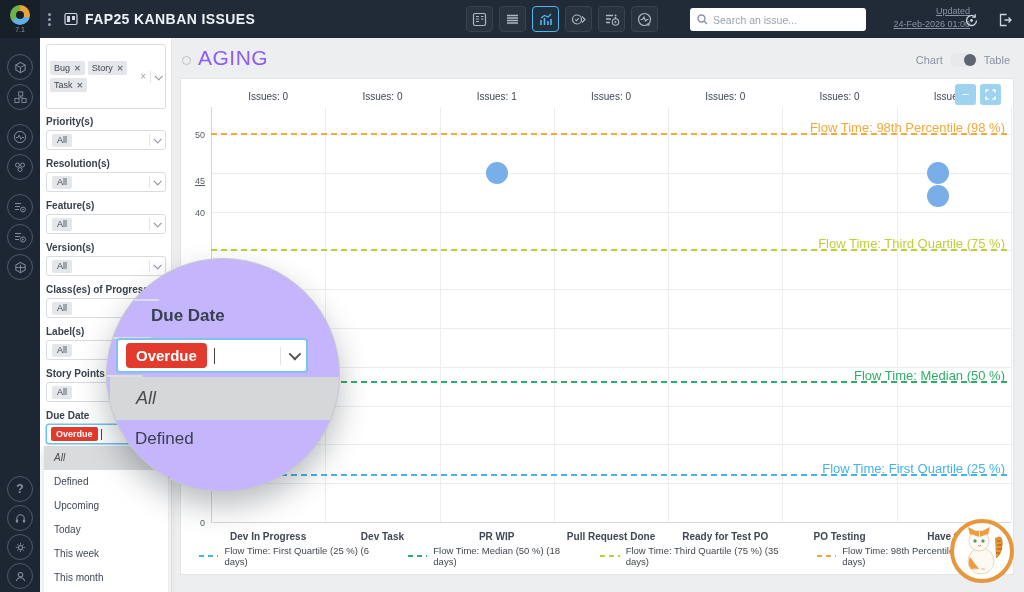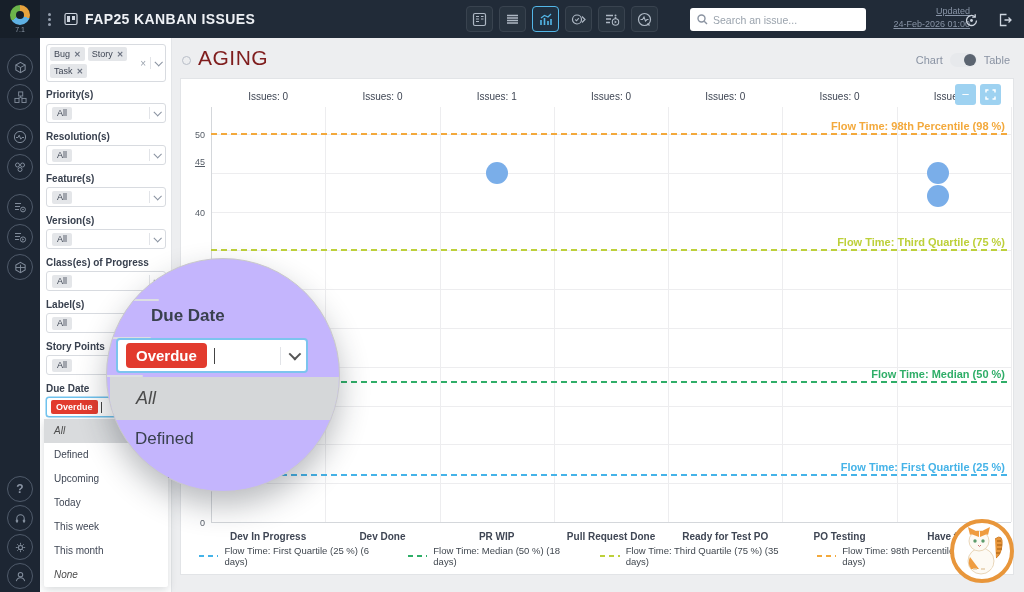--- a/index.html
+++ b/index.html
@@ -28,21 +28,21 @@
   .updated { position:absolute; right:54px; top:5px; text-align:right; color:#8894a6; font-size:9px; line-height:13px;text-decoration:underline; }
   .tb-right { position:absolute; right:6px; top:7px; display:flex; gap:6px; }
   .tb-right .tbtn { background:transparent; border:none; }
 
   
   .rail { position:absolute; left:0; top:38px; width:40px; height:554px; background:#1d2633; z-index:25; }
   .ric { position:absolute; left:7px; width:26px; height:26px; border:1px solid #4f5a6a; border-radius:50%; display:flex; align-items:center; justify-content:center; cursor:pointer; }
 
   
   .filters { position:absolute; left:40px; top:38px; width:132px; height:554px; background:#ffffff; border-right:1px solid #e3e5e8; padding:6px; z-index:20; }
-  .msel { width:120px; min-height:38px; border:1px solid #d8dbe0; border-radius:3px; background:#fff; display:flex; padding:2px 3px; margin-bottom:7px; cursor:pointer; }
+  .msel { width:120px; min-height:38px; border:1px solid #d8dbe0; border-radius:3px; background:#fff; display:flex; padding:16px 3px; margin-bottom:7px; cursor:pointer; }
   .msel .tags { flex:1; display:flex; flex-wrap:wrap; gap:3px; align-content:flex-start; }
   .ftag { background:#e4e6e9; border-radius:2px; font-size:9px; color:#3f4654; padding:2px 4px; display:inline-flex; align-items:center; gap:4px; height:14px; }
   .ftag .x { color:#6b7280; font-size:8px; font-weight:bold; cursor:pointer; }
   .mctl { display:flex; align-items:center; gap:4px; padding-right:1px; }
   .clr { color:#9aa2ad; font-size:10px; cursor:pointer; }
   .vsep { width:1px; height:12px; background:#e2e4e8; }
   .chev { width:6px; height:6px; border-right:1.4px solid #8a93a1; border-bottom:1.4px solid #8a93a1; transform:rotate(45deg) translateY(-1px); cursor:pointer; }
   .flabel { font-size:10px; font-weight:bold; color:#39414f; margin:0 0 3px 0; }
   .fsel { width:120px; height:20px; border:1px solid #d8dbe0; border-radius:3px; background:#fff; display:flex; align-items:center; padding:0 5px; margin-bottom:8px; cursor:pointer; }
   .fsel .ftag { height:13px; padding:1px 5px; }
@@ -51,37 +51,37 @@
   .rtag { background:#e23b2e; color:#fff; font-size:9px; font-weight:bold; border-radius:2px; padding:2px 5px; }
   .caret { width:1px; height:11px; background:#444; margin-left:3px; }
   .due-list { width:124px; margin:2px 0 0 -2px; background:#fff; box-shadow:0 3px 10px rgba(40,50,60,.18); border-radius:2px; }
   .dli { height:24px; line-height:24px; padding-left:10px; font-size:10px; color:#3f4654; cursor:pointer; }
   .dli.sel { background:#d9dbdd; }
   .dli.it { font-style:italic; color:#4c4c4c; }
 
   
   .main-head { position:absolute; left:180px; top:46px; right:10px; height:28px; z-index:5; }
   .pg-ic { position:absolute; left:2px; top:10px; width:9px; height:9px; border:1.4px solid #b9bfc9; border-radius:50%; }
-  .pg-title { position:absolute; left:18px; top:0; font-size:21px; color:#7f1d1d; letter-spacing:.5px; }
+  .pg-title { position:absolute; left:18px; top:0; font-size:21px; color:#8b5cf6; letter-spacing:.5px; }
   .vtoggle { position:absolute; right:4px; top:7px; display:flex; align-items:center; gap:7px; font-size:11px; color:#8a93a3; }
   .switch { width:27px; height:14px; border-radius:7px; background:#e7e9ec; position:relative; cursor:pointer; }
   .switch .knob { position:absolute; right:1px; top:1px; width:12px; height:12px; border-radius:6px; background:#5b6470; }
 
   
   .card { position:absolute; left:180px; top:78px; width:834px; height:497px; background:#ffffff; border:1px solid #e2e4e7; z-index:4; }
   #plot { position:absolute; inset:0; }
   .grid { position:absolute; height:1px; background:#ededef; }
   .axis-v { position:absolute; width:1px; background:#d4d7db; }
   .axis-h { position:absolute; height:1px; background:#d4d7db; }
   .csep { position:absolute; width:1px; background:#ededef; }
   .ytick { position:absolute; font-size:9px; color:#555c66; text-align:right; width:22px; }
   .issues-lbl { position:absolute; font-size:10px; color:#3f4654; text-align:center; }
   .xlbl { position:absolute; font-size:10px; font-weight:bold; color:#3f4654; text-align:center; }
   .pline { position:absolute; height:2px; }
-  .plabel { position:absolute; font-size:11px; text-align:right;font-weight:bold; }
+  .plabel { position:absolute; font-size:13px; text-align:right; }
   .dot { position:absolute; width:22px; height:22px; border-radius:50%; cursor:pointer; }
   #legend { position:absolute; left:18px; top:466px; display:flex; gap:26px; align-items:center; }
   .litem { display:flex; align-items:center; gap:6px; font-size:9.5px; color:#40474f; }
   .lsw { width:21px; height:2px; }
   .zoombtns { position:absolute; right:12px; top:5px; display:flex; gap:4px; z-index:6; }
   .zbtn { width:21px; height:21px; border-radius:3px; background:#9ed2f1; color:#fff; display:flex; align-items:center; justify-content:center; font-size:13px; cursor:pointer; }
 
   
   .mag { position:absolute; left:106px; top:258px; width:234px; height:234px; border-radius:50%; background:#c4b5fd; border:1px solid #c9c9c9; box-shadow:0 14px 30px rgba(30,38,48,.30); overflow:hidden; z-index:40; }
   .mag-frag-top { position:absolute; left:4px; top:3px; font-size:12px; font-weight:bold; color:#3a4352; }
@@ -402,26 +402,26 @@
         <div class="csep" style="left: 258.6px; top: 28px; height: 415px;"></div>
         <div class="csep" style="left: 372.9px; top: 28px; height: 415px;"></div>
         <div class="csep" style="left: 487.1px; top: 28px; height: 415px;"></div>
         <div class="csep" style="left: 601.4px; top: 28px; height: 415px;"></div>
         <div class="csep" style="left: 715.7px; top: 28px; height: 415px;"></div>
         <div class="csep" style="left: 830px; top: 28px; height: 415px;"></div>
         <div class="axis-v" style="left: 30px; top: 28px; height: 415px;"></div>
         <div class="axis-h" style="left: 30px; width: 800px; top: 443px;"></div>
         <div class="ytick" style="left: 2px; top: 439px;">0</div>
         <div class="ytick" style="left: 2px; top: 128.6px;">40</div>
-        <div class="ytick" style="left: 2px; top: 78px; text-decoration: underline;">45</div>
+        <div class="ytick" style="left: 2px; top: 97px; text-decoration: underline;">45</div>
         <div class="ytick" style="left: 2px; top: 51px;">50</div>
         <div class="issues-lbl" style="left: 30px; width: 114.3px; top: 12px;">Issues: 0</div>
         <div class="xlbl" style="left: 30px; width: 114.3px; top: 452px;">Dev In Progress</div>
         <div class="issues-lbl" style="left: 144.3px; width: 114.3px; top: 12px;">Issues: 0</div>
-        <div class="xlbl" style="left: 144.3px; width: 114.3px; top: 452px;">Dev Done</div>
+        <div class="xlbl" style="left: 144.3px; width: 114.3px; top: 452px;">Dev Task</div>
         <div class="issues-lbl" style="left: 258.6px; width: 114.3px; top: 12px;">Issues: 1</div>
         <div class="xlbl" style="left: 258.6px; width: 114.3px; top: 452px;">PR WIP</div>
         <div class="issues-lbl" style="left: 372.9px; width: 114.3px; top: 12px;">Issues: 0</div>
         <div class="xlbl" style="left: 372.9px; width: 114.3px; top: 452px;">Pull Request Done</div>
         <div class="issues-lbl" style="left: 487.1px; width: 114.3px; top: 12px;">Issues: 0</div>
         <div class="xlbl" style="left: 487.1px; width: 114.3px; top: 452px;">Ready for Test PO</div>
         <div class="issues-lbl" style="left: 601.4px; width: 114.3px; top: 12px;">Issues: 0</div>
         <div class="xlbl" style="left: 601.4px; width: 114.3px; top: 452px;">PO Testing</div>
         <div class="issues-lbl" style="left: 715.7px; width: 114.3px; top: 12px;">Issues: 2</div>
         <div class="xlbl" style="left: 715.7px; width: 114.3px; top: 452px;">Have to Fix</div>

